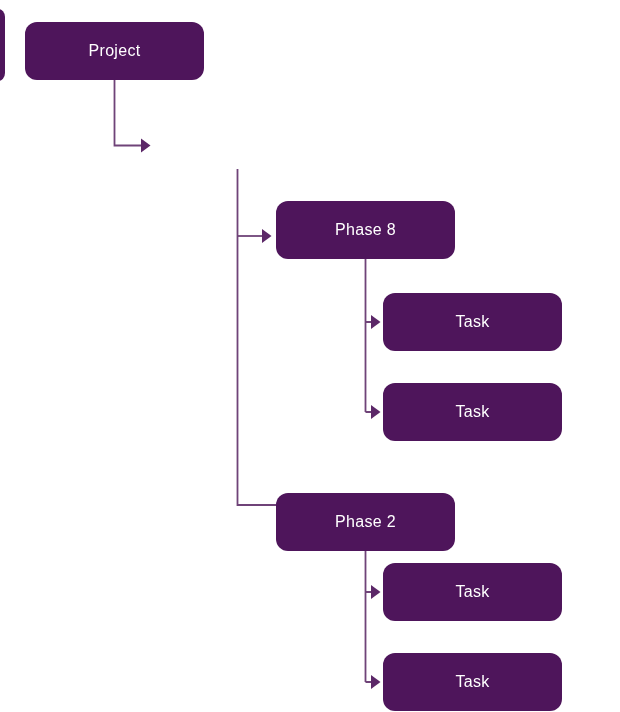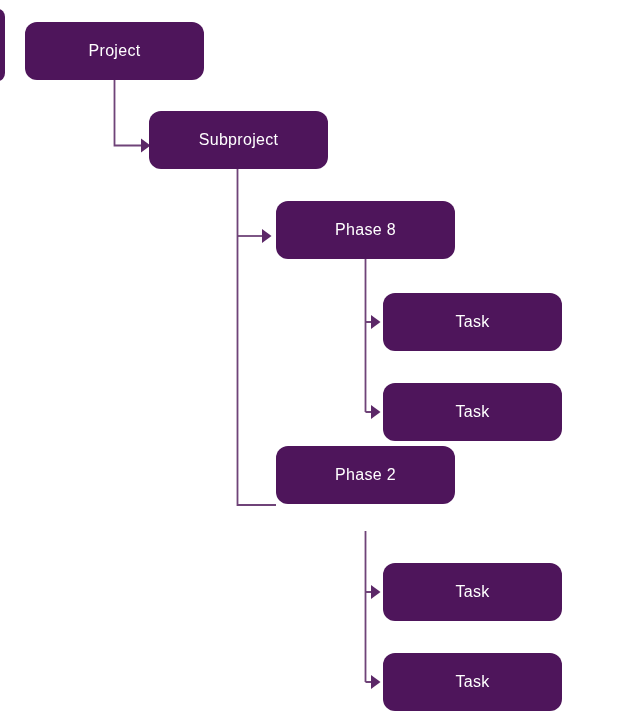--- a/index.html
+++ b/index.html
@@ -54,21 +54,21 @@
     font-size: 16px;
     letter-spacing: 0.3px;
     line-height: 1;
     user-select: none;
   }
   #n-project    { left: 25px;  top: 22px;  }
   #n-subproject { left: 149px; top: 111px; }
   #n-phase1     { left: 276px; top: 201px; }
   #n-task1      { left: 383px; top: 293px; }
   #n-task2      { left: 383px; top: 383px; }
-  #n-phase2     { left: 276px; top: 446px; text-align: right; }
+  #n-phase2     { left: 276px; top: 493px; text-align: right; }
   #n-task3      { left: 383px; top: 563px; }
   #n-task4      { left: 383px; top: 653px; }
 </style>
 </head>
 <body>
 
 <div class="canvas">
 
   <svg class="connectors" viewBox="0 0 620 712" xmlns="http://www.w3.org/2000/svg">
 
@@ -88,23 +88,20 @@
 
     <path class="edge" d="M365.5 531 V682 M365.5 592 H371 M365.5 682 H371"></path>
     <polygon class="arrow-head" points="371,585 371,599 380.5,592"></polygon>
     <polygon class="arrow-head" points="371,675 371,689 380.5,682"></polygon>
   </svg>
 
   <div class="node" id="n-project">
     <span>Project</span>
   </div>
 
-  <div class="node" id="n-subproject">
-    <span>Subproject</span>
-  </div>
 
   <div class="node" id="n-phase1">
     <span>Phase 8</span>
   </div>
 
   <div class="node" id="n-task1">
     <span>Task</span>
   </div>
 
   <div class="node" id="n-task2">

